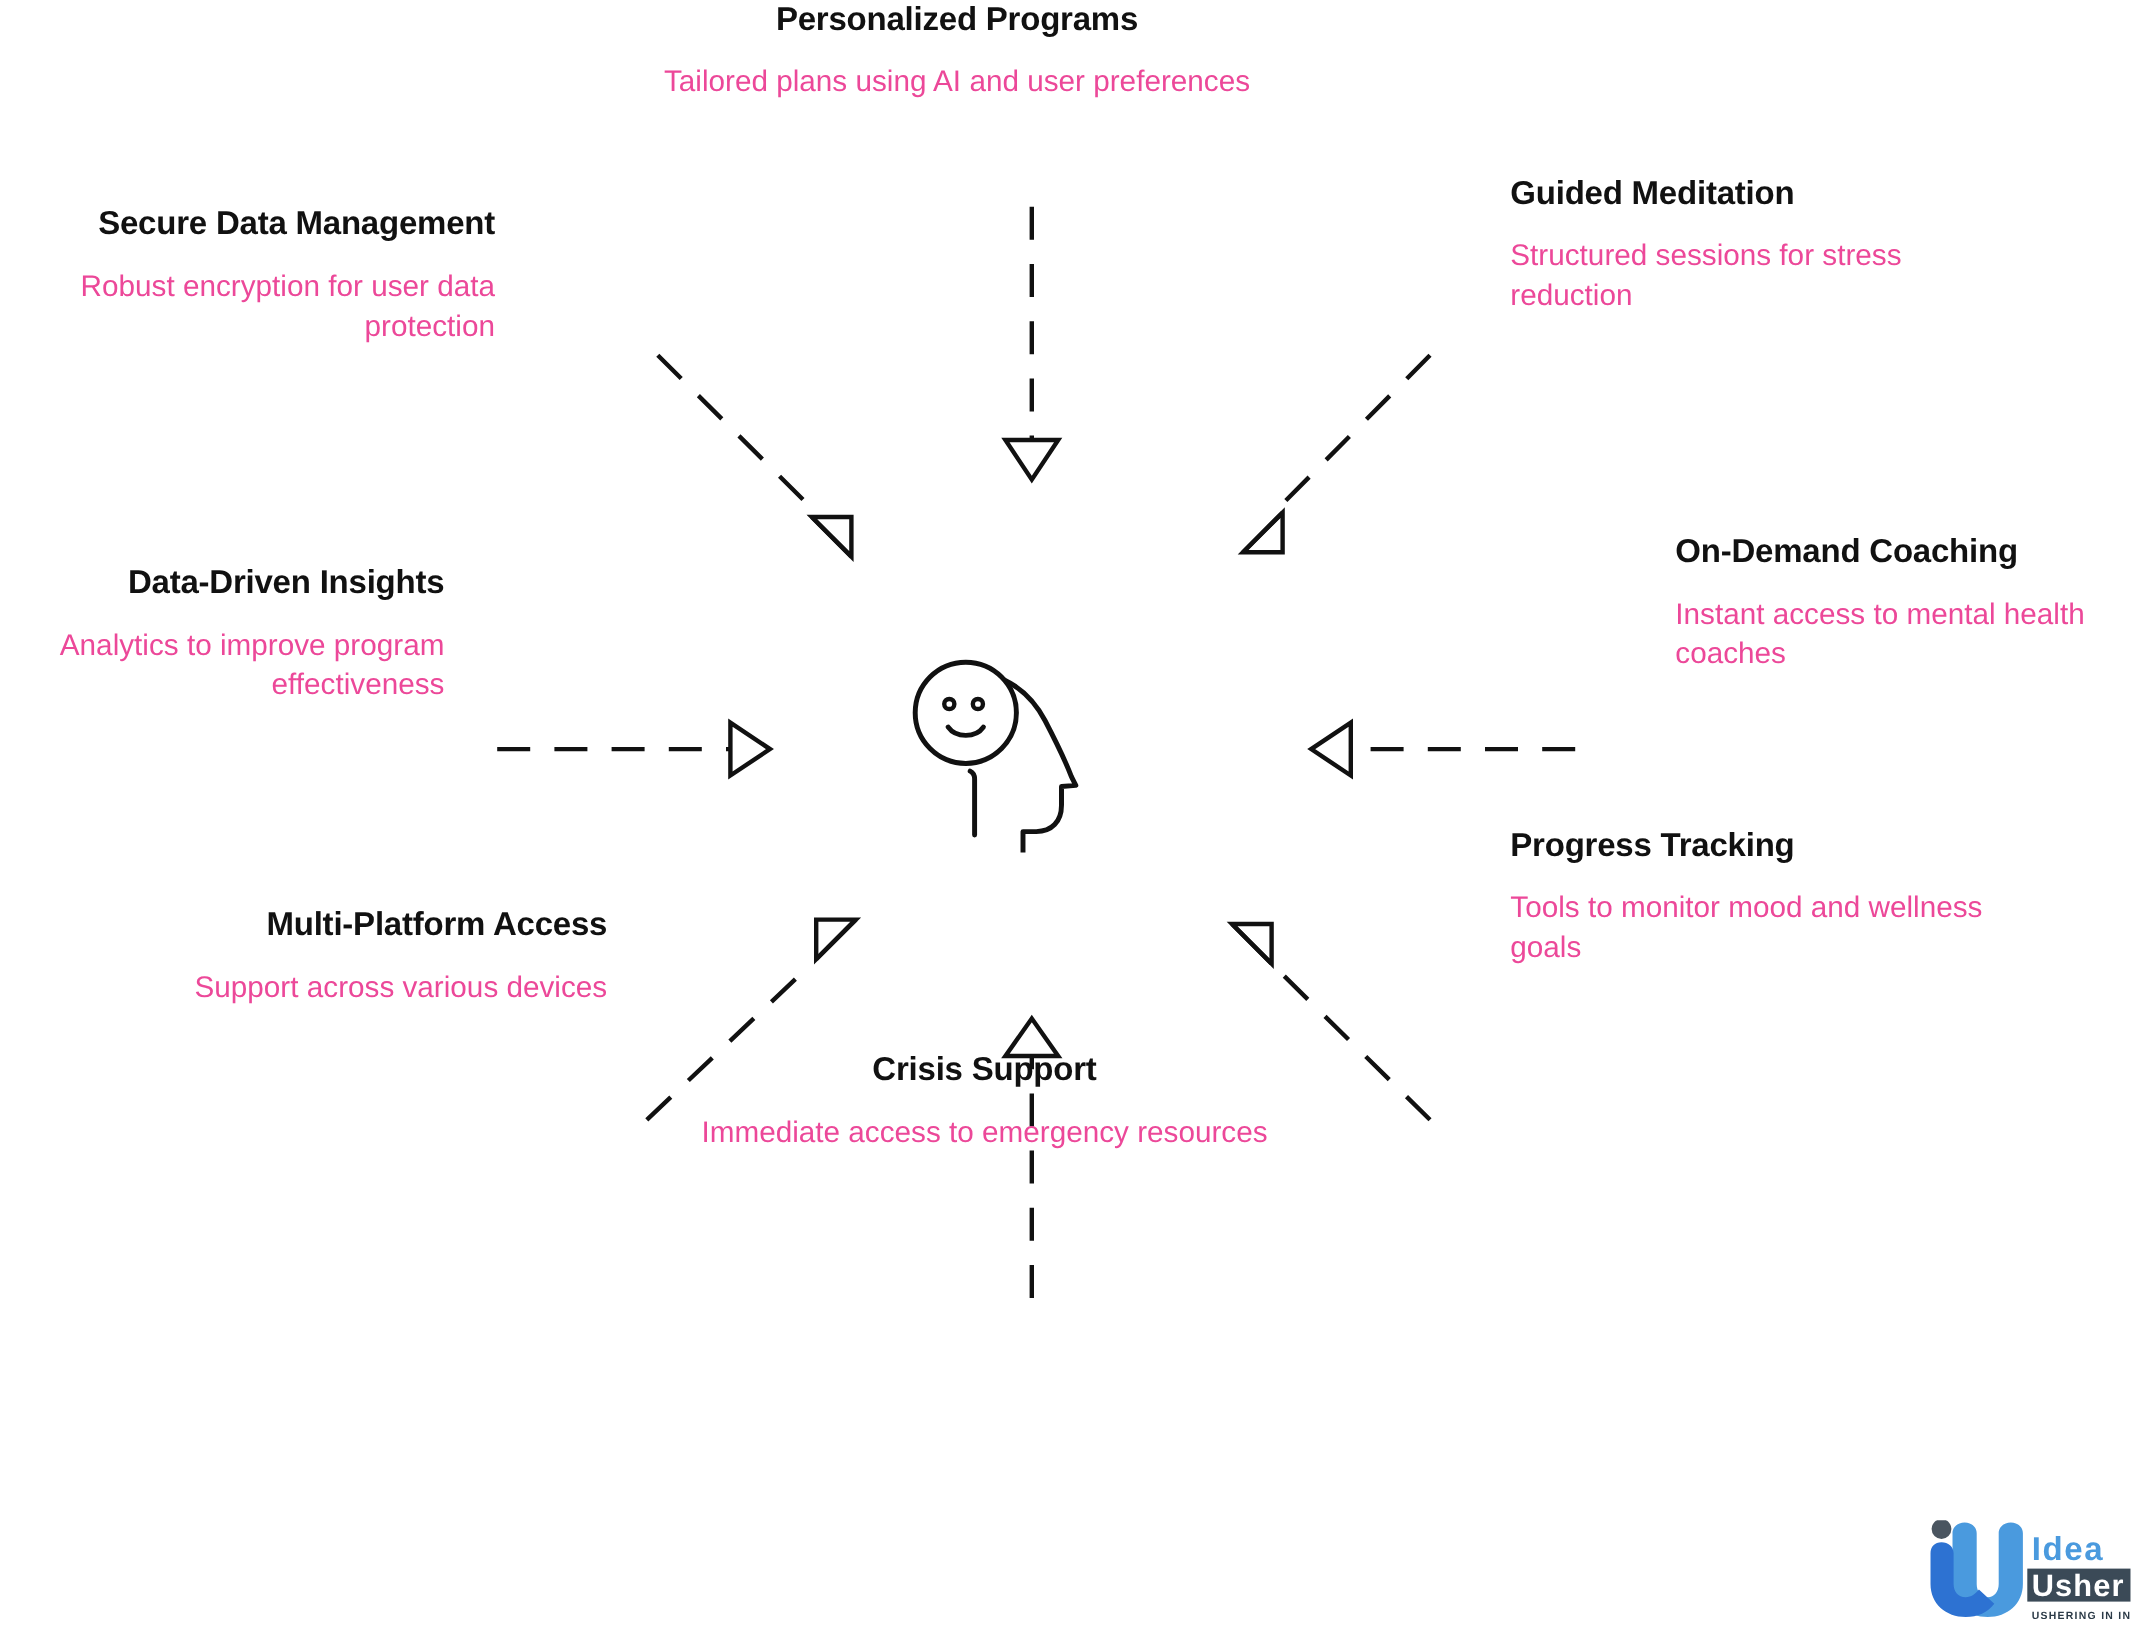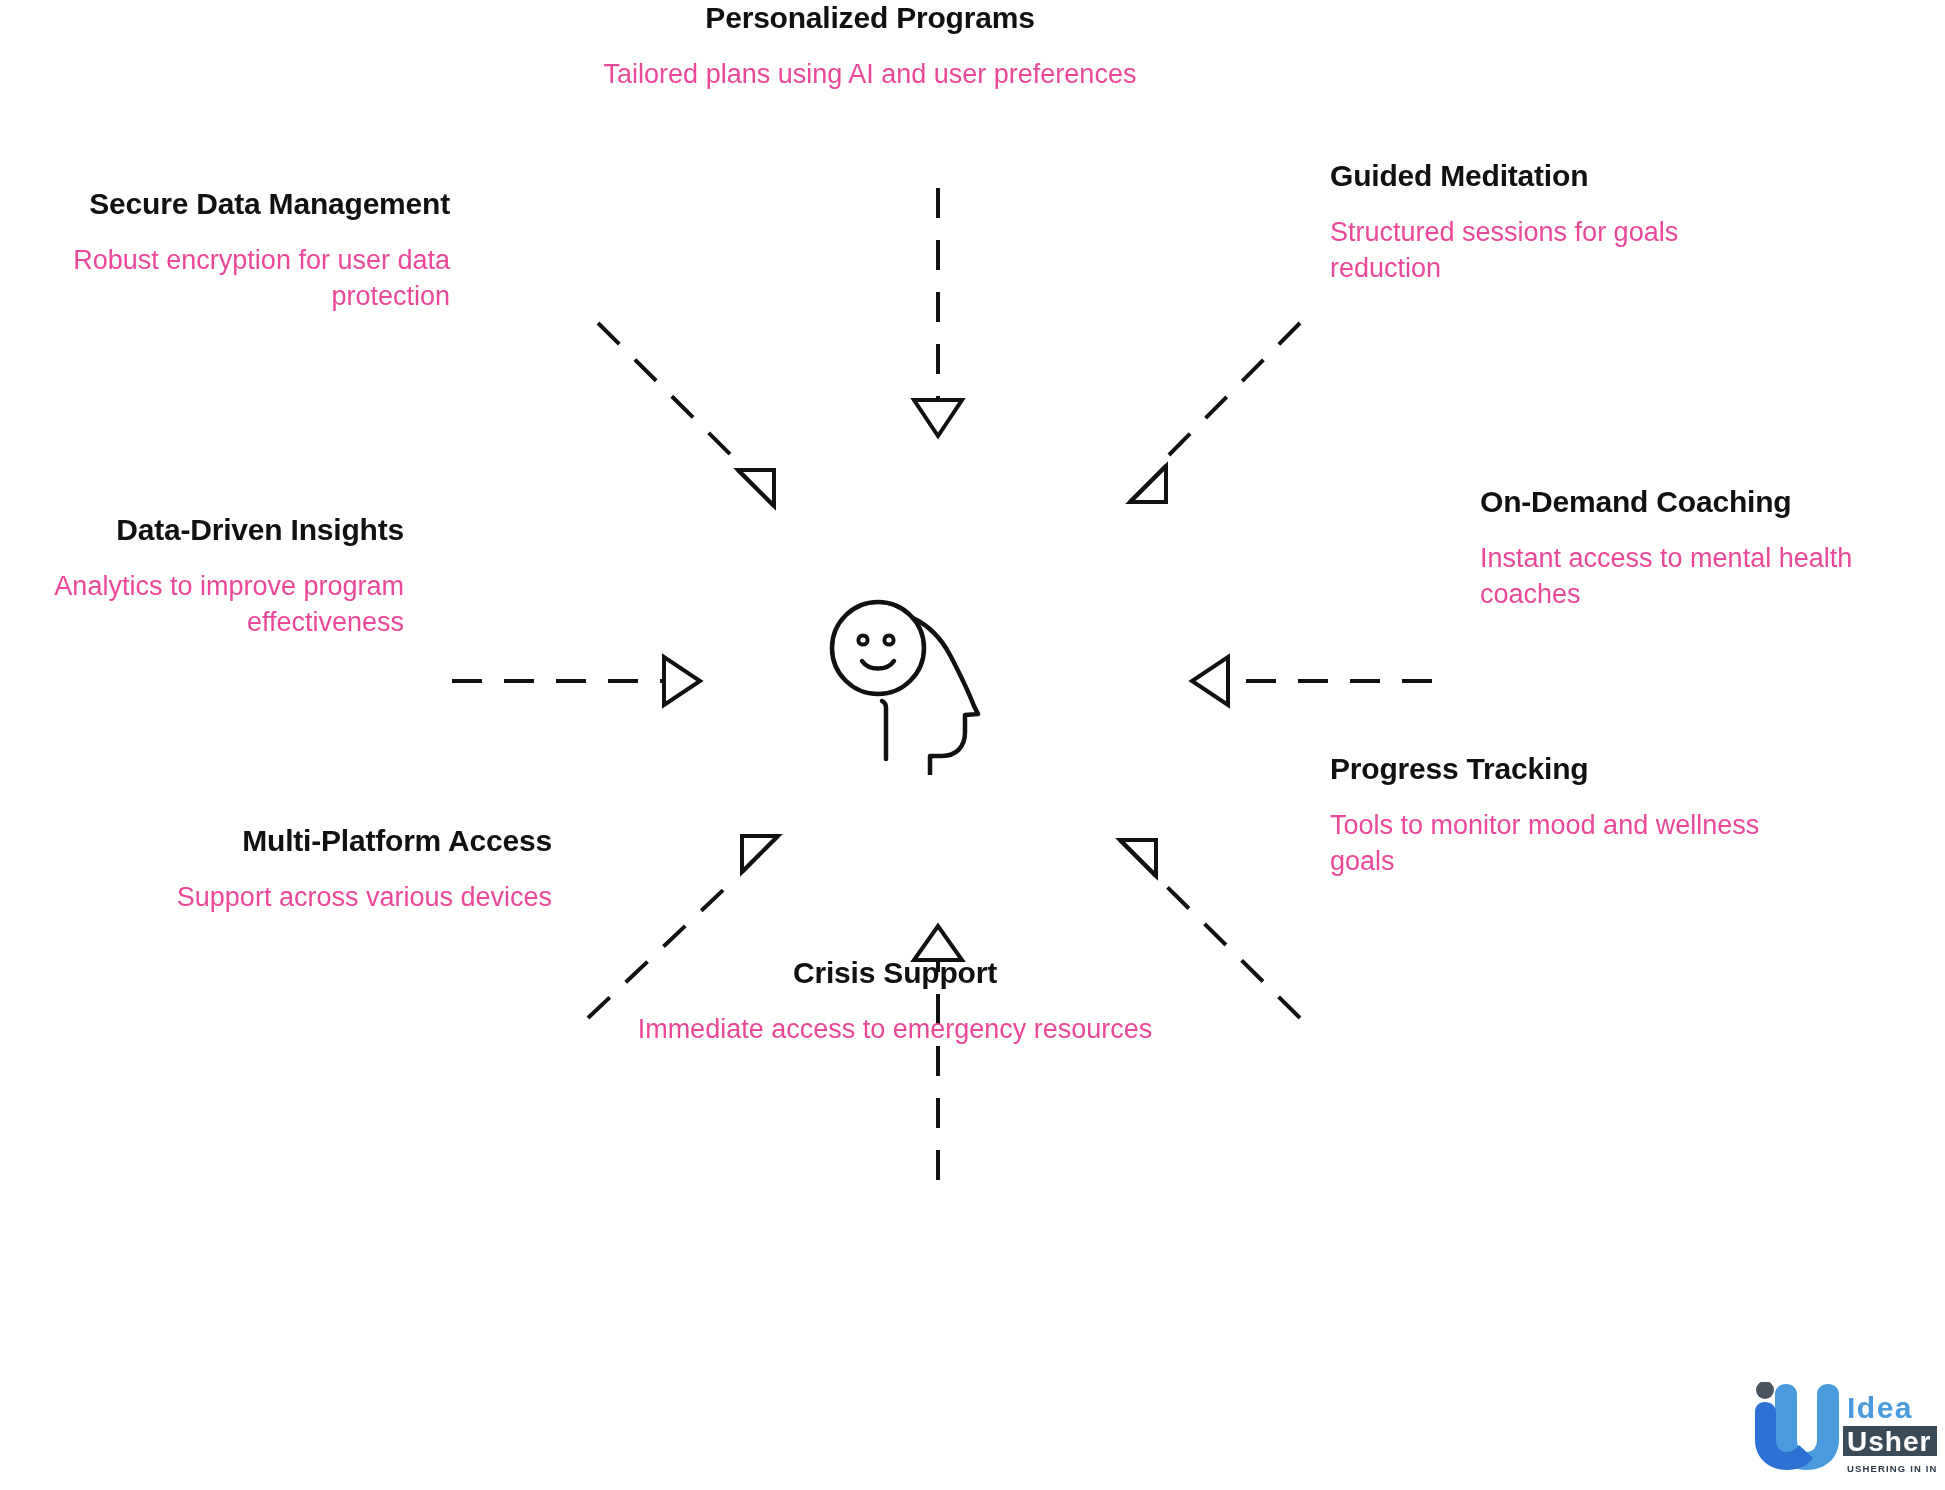--- a/index.html
+++ b/index.html
@@ -40,21 +40,21 @@
     margin: 0;
   }
   .node .desc {
     font-size: 27px;
     font-weight: normal;
     line-height: 1.35;
     color: #ec4899;
     margin: 20px 0 0 0;
   }
   .align-right { text-align: right; margin-top: 28px; }
-  .align-left  { text-align: left; }
+  .align-left  { text-align: left; margin-left: 43px; }
   .align-center{ text-align: center; }
 
   
   #node-personalized { left: 590px;  top: 0px;    width: 560px; }
   #node-secure       { left: 50px;   top: 158px;  width: 400px; }
   #node-guided       { left: 1330px; top: 158px;  width: 440px; }
   #node-insights     { left: 0px;    top: 484px;  width: 404px; }
   #node-coaching     { left: 1480px; top: 484px;  width: 440px; }
   #node-multi        { left: 60px;   top: 795px;  width: 492px; }
   #node-progress     { left: 1330px; top: 751px;  width: 440px; }
@@ -153,21 +153,21 @@
     <p class="desc">Tailored plans using AI and user preferences</p>
   </div>
 
   <div class="node align-right" id="node-secure">
     <p class="title">Secure Data Management</p>
     <p class="desc">Robust encryption for user data protection</p>
   </div>
 
   <div class="node align-left" id="node-guided">
     <p class="title">Guided Meditation</p>
-    <p class="desc">Structured sessions for goals reduction</p>
+    <p class="desc">Structured sessions for stress reduction</p>
   </div>
 
   <div class="node align-right" id="node-insights">
     <p class="title">Data-Driven Insights</p>
     <p class="desc">Analytics to improve program effectiveness</p>
   </div>
 
   <div class="node align-left" id="node-coaching">
     <p class="title">On-Demand Coaching</p>
     <p class="desc">Instant access to mental health coaches</p>

